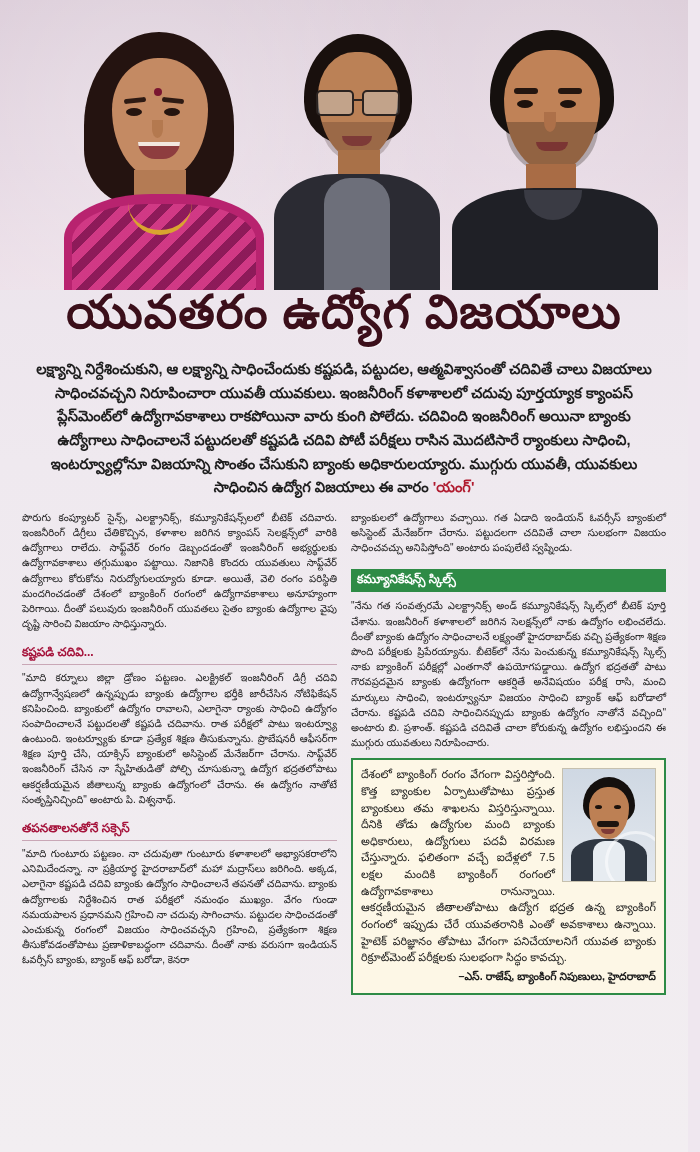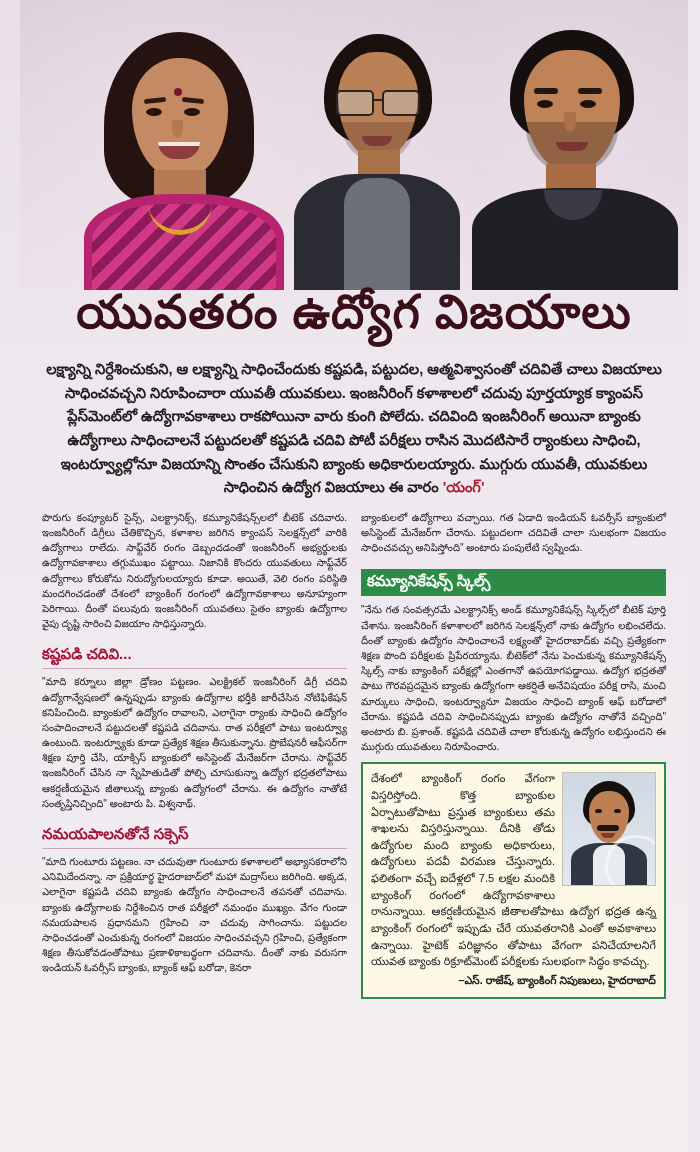--- a/index.html
+++ b/index.html
@@ -13,21 +13,20 @@
     font-family: "Liberation Sans", sans-serif;
     overflow: hidden;
   }
   .page {
     position: relative;
     width: 688px;
     height: 1152px;
     background: linear-gradient(180deg, #e9dfe9 0%, #efe9ef 40%, #f2eef1 100%);
     box-sizing: border-box;
     overflow: hidden;
-    padding-left: 20px;
   }
 
   
   .banner {
     position: relative;
     width: 700px;
     height: 290px;
     overflow: hidden;
     background: linear-gradient(180deg, #d9c9d6 0%, #e3d4e0 60%, #ecdfe8 100%);
   }
@@ -224,21 +223,21 @@
     box-sizing: border-box;
   }
   .body-text {
     font-size: 10px;
     line-height: 1.52;
     color: #1a1a1a;
     text-align: justify;
     margin-bottom: 8px;
   }
   .subhead {
-    font-size: 15px;
+    font-size: 12px;
     font-weight: bold;
     color: #a5123a;
     margin: 14px 0 5px 0;
     border-bottom: 1px solid #c9a7b6;
     padding-bottom: 2px;
   }
   .subhead.green {
     color: #ffffff;
     background: #2e8b46;
     border-bottom: none;
@@ -384,21 +383,21 @@
   </div>
 
   <div class="columns">
 
     <div class="col">
       <div class="body-text">పొరుగు కంప్యూటర్ సైన్స్, ఎలక్ట్రానిక్స్, కమ్యూనికేషన్స్‌లలో బీటెక్ చదివారు. ఇంజనీరింగ్ డిగ్రీలు చేతికొచ్చిన, కళాశాల జరిగిన క్యాంపస్ సెలక్షన్స్‌లో వారికి ఉద్యోగాలు రాలేదు. సాఫ్ట్‌వేర్ రంగం డెబ్బందడంతో ఇంజనీరింగ్ అభ్యర్థులకు ఉద్యోగావకాశాలు తగ్గుముఖం పట్టాయి. నిజానికి కొందరు యువతులు సాఫ్ట్‌వేర్ ఉద్యోగాలు కోరుకోను నిరుద్యోగులయ్యారు కూడా. అయితే, వెలి రంగం పరిస్థితి మందగించడంతో దేశంలో బ్యాంకింగ్ రంగంలో ఉద్యోగావకాశాలు అనూహ్యంగా పెరిగాయి. దీంతో పలువురు ఇంజనీరింగ్ యువతలు సైతం బ్యాంకు ఉద్యోగాల వైపు దృష్టి సారించి విజయాం సాధిస్తున్నారు.</div>
 
       <div class="subhead">కష్టపడి చదివి...</div>
       <div class="body-text">"మాది కర్నూలు జిల్లా డ్రోణం పట్టణం. ఎలక్ట్రికల్ ఇంజనీరింగ్ డిగ్రీ చదివి ఉద్యోగాన్వేషణలో ఉన్నప్పుడు బ్యాంకు ఉద్యోగాల భర్తీకి జారీచేసిన నోటిఫికేషన్ కనిపించింది. బ్యాంకులో ఉద్యోగం రావాలని, ఎలాగైనా ర్యాంకు సాధించి ఉద్యోగం సంపాదించాలనే పట్టుదలతో కష్టపడి చదివాను. రాత పరీక్షలో పాటు ఇంటర్వ్యూ ఉంటుంది. ఇంటర్వ్యూకు కూడా ప్రత్యేక శిక్షణ తీసుకున్నాను. ప్రొబేషనరీ ఆఫీసర్‌గా శిక్షణ పూర్తి చేసి, యాక్సిస్ బ్యాంకులో అసిస్టెంట్ మేనేజర్‌గా చేరాను. సాఫ్ట్‌వేర్ ఇంజనీరింగ్ చేసిన నా స్నేహితుడితో పోల్చి చూసుకున్నా ఉద్యోగ భద్రతలోపాటు ఆకర్షణీయమైన జీతాలున్న బ్యాంకు ఉద్యోగంలో చేరాను. ఈ ఉద్యోగం నాతోటే సంతృప్తినిచ్చింది" అంటారు పి. విశ్వనాథ్.</div>
 
-      <div class="subhead">నమయపాలనతోనే సక్సెస్</div>
+      <div class="subhead">తపనతాలనతోనే సక్సెస్</div>
       <div class="body-text">"మాది గుంటూరు పట్టణం. నా చదువుతా గుంటూరు కళాశాలలో అభ్యాసకరాలోని ఎనిమిదేందన్నా. నా ప్రక్రియార్థ హైదరాబాద్‌లో మహా మద్రాస్‌లు జరిగింది. అక్కడ, ఎలాగైనా కష్టపడి చదివి బ్యాంకు ఉద్యోగం సాధించాలనే తపనతో చదివాను. బ్యాంకు ఉద్యోగాలకు నిర్దేశించిన రాత పరీక్షలో నమంథం ముఖ్యం. వేగం గుండా నమయపాలన ప్రధానమని గ్రహించి నా చదువు సాగించాను. పట్టుదల సాధించడంతో ఎంచుకున్న రంగంలో విజయం సాధించవచ్చని గ్రహించి, ప్రత్యేకంగా శిక్షణ తీసుకోవడంతోపాటు ప్రణాళికాబద్ధంగా చదివాను. దీంతో నాకు వరుసగా ఇండియన్ ఓవర్సీస్ బ్యాంకు, బ్యాంక్ ఆఫ్ బరోడా, కెనరా</div>
     </div>
 
     <div class="col">
       <div class="body-text">బ్యాంకులలో ఉద్యోగాలు వచ్చాయి. గత ఏడాది ఇండియన్ ఓవర్సీస్ బ్యాంకులో అసిస్టెంట్ మేనేజర్‌గా చేరాను. పట్టుదలగా చదివితే చాలా సులభంగా విజయం సాధించవచ్చు అనిపిస్తోంది" అంటారు పంపులేటి స్వప్నిండు.</div>
 
       <div class="subhead green">కమ్యూనికేషన్స్ స్కిల్స్</div>
       <div class="body-text">"నేను గత సంవత్సరమే ఎలక్ట్రానిక్స్ అండ్ కమ్యూనికేషన్స్ స్కిల్స్‌లో బీటెక్ పూర్తి చేశాను. ఇంజనీరింగ్ కళాశాలలో జరిగిన సెలక్షన్స్‌లో నాకు ఉద్యోగం లభించలేదు. దీంతో బ్యాంకు ఉద్యోగం సాధించాలనే లక్ష్యంతో హైదరాబాద్‌కు వచ్చి ప్రత్యేకంగా శిక్షణ పొంది పరీక్షలకు ప్రిపేరయ్యాను. బీటెక్‌లో నేను పెంచుకున్న కమ్యూనికేషన్స్ స్కిల్స్ నాకు బ్యాంకింగ్ పరీక్షల్లో ఎంతగానో ఉపయోగపడ్డాయి. ఉద్యోగ భద్రతతో పాటు గౌరవప్రదమైన బ్యాంకు ఉద్యోగంగా ఆకర్షితే అనేవిషయం పరీక్ష రాసి, మంచి మార్కులు సాధించి, ఇంటర్వ్యూనూ విజయం సాధించి బ్యాంక్ ఆఫ్ బరోడాలో చేరాను. కష్టపడి చదివి సాధించినప్పుడు బ్యాంకు ఉద్యోగం నాతోనే వచ్చింది" అంటారు బి. ప్రశాంత్. కష్టపడి చదివితే చాలా కోరుకున్న ఉద్యోగం లభిస్తుందని ఈ ముగ్గురు యువతులు నిరూపించారు.</div>
 
       <div class="feature-box">

